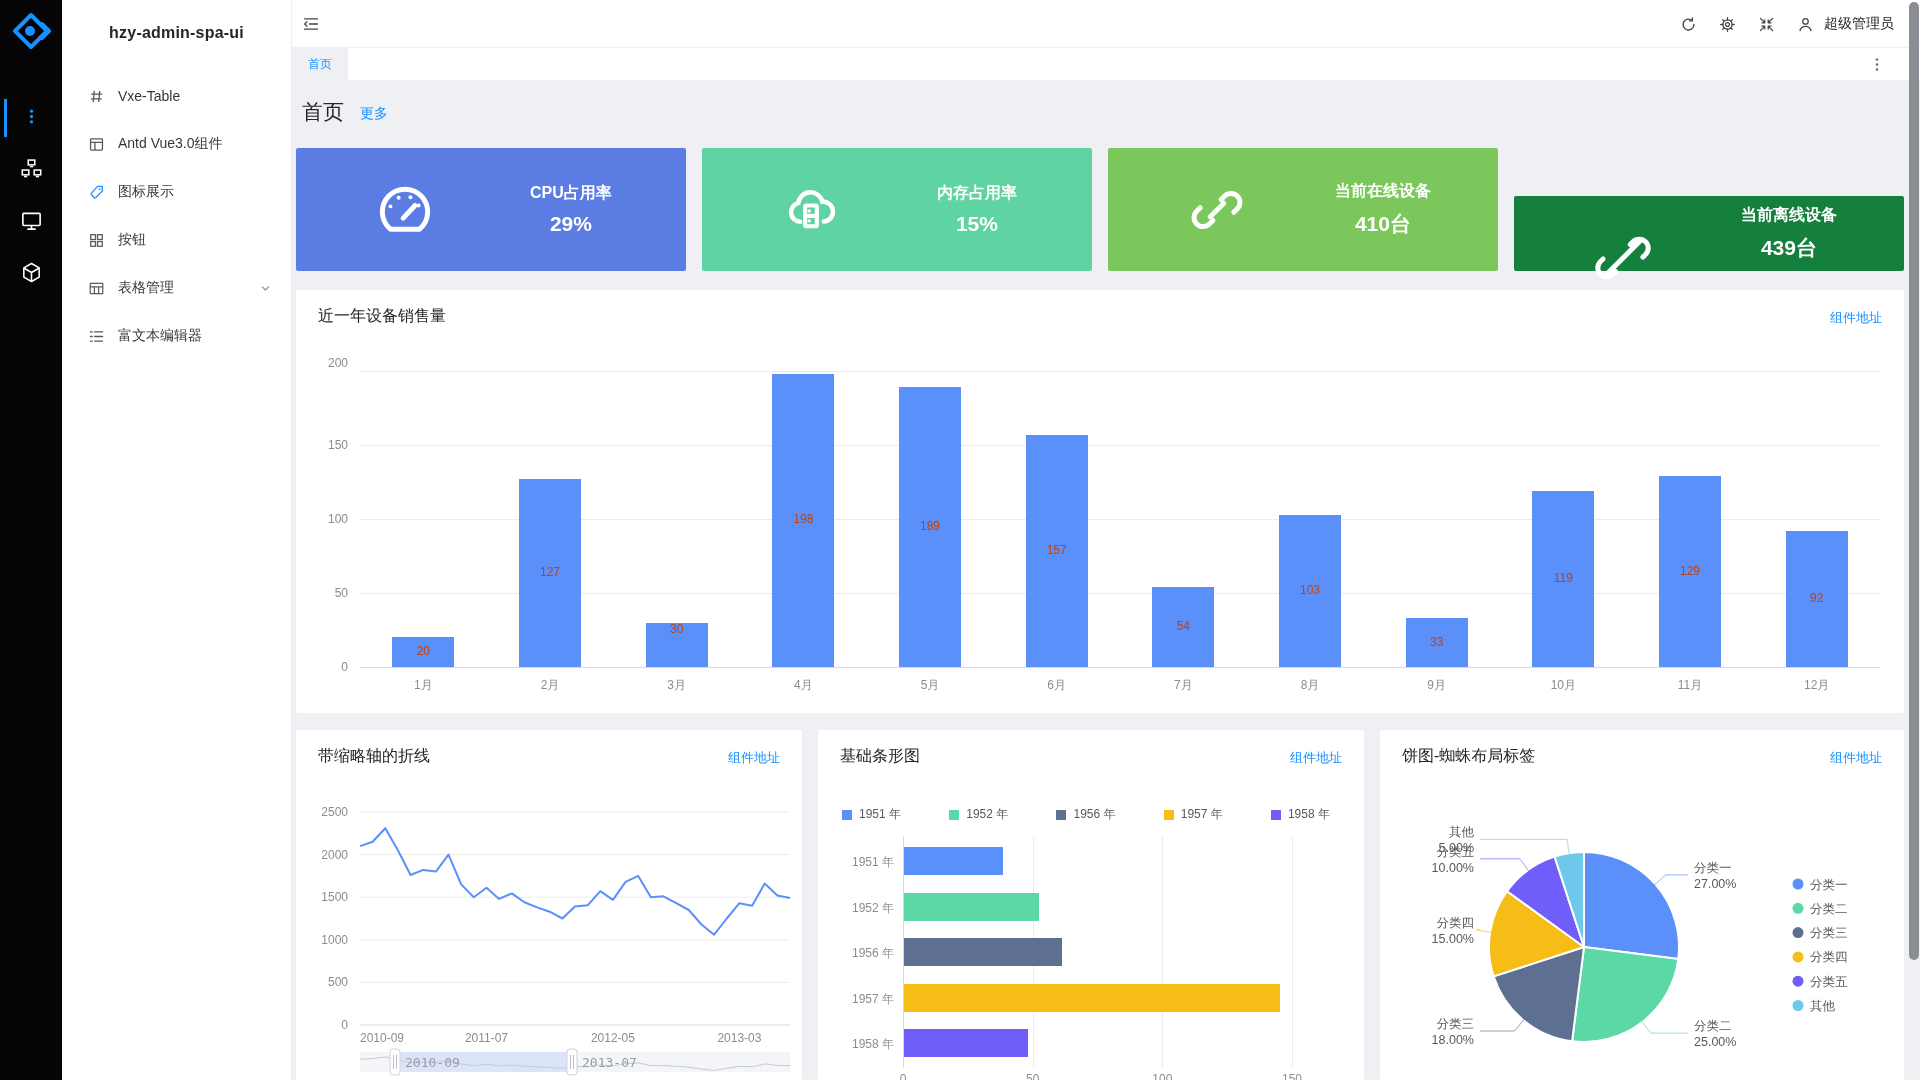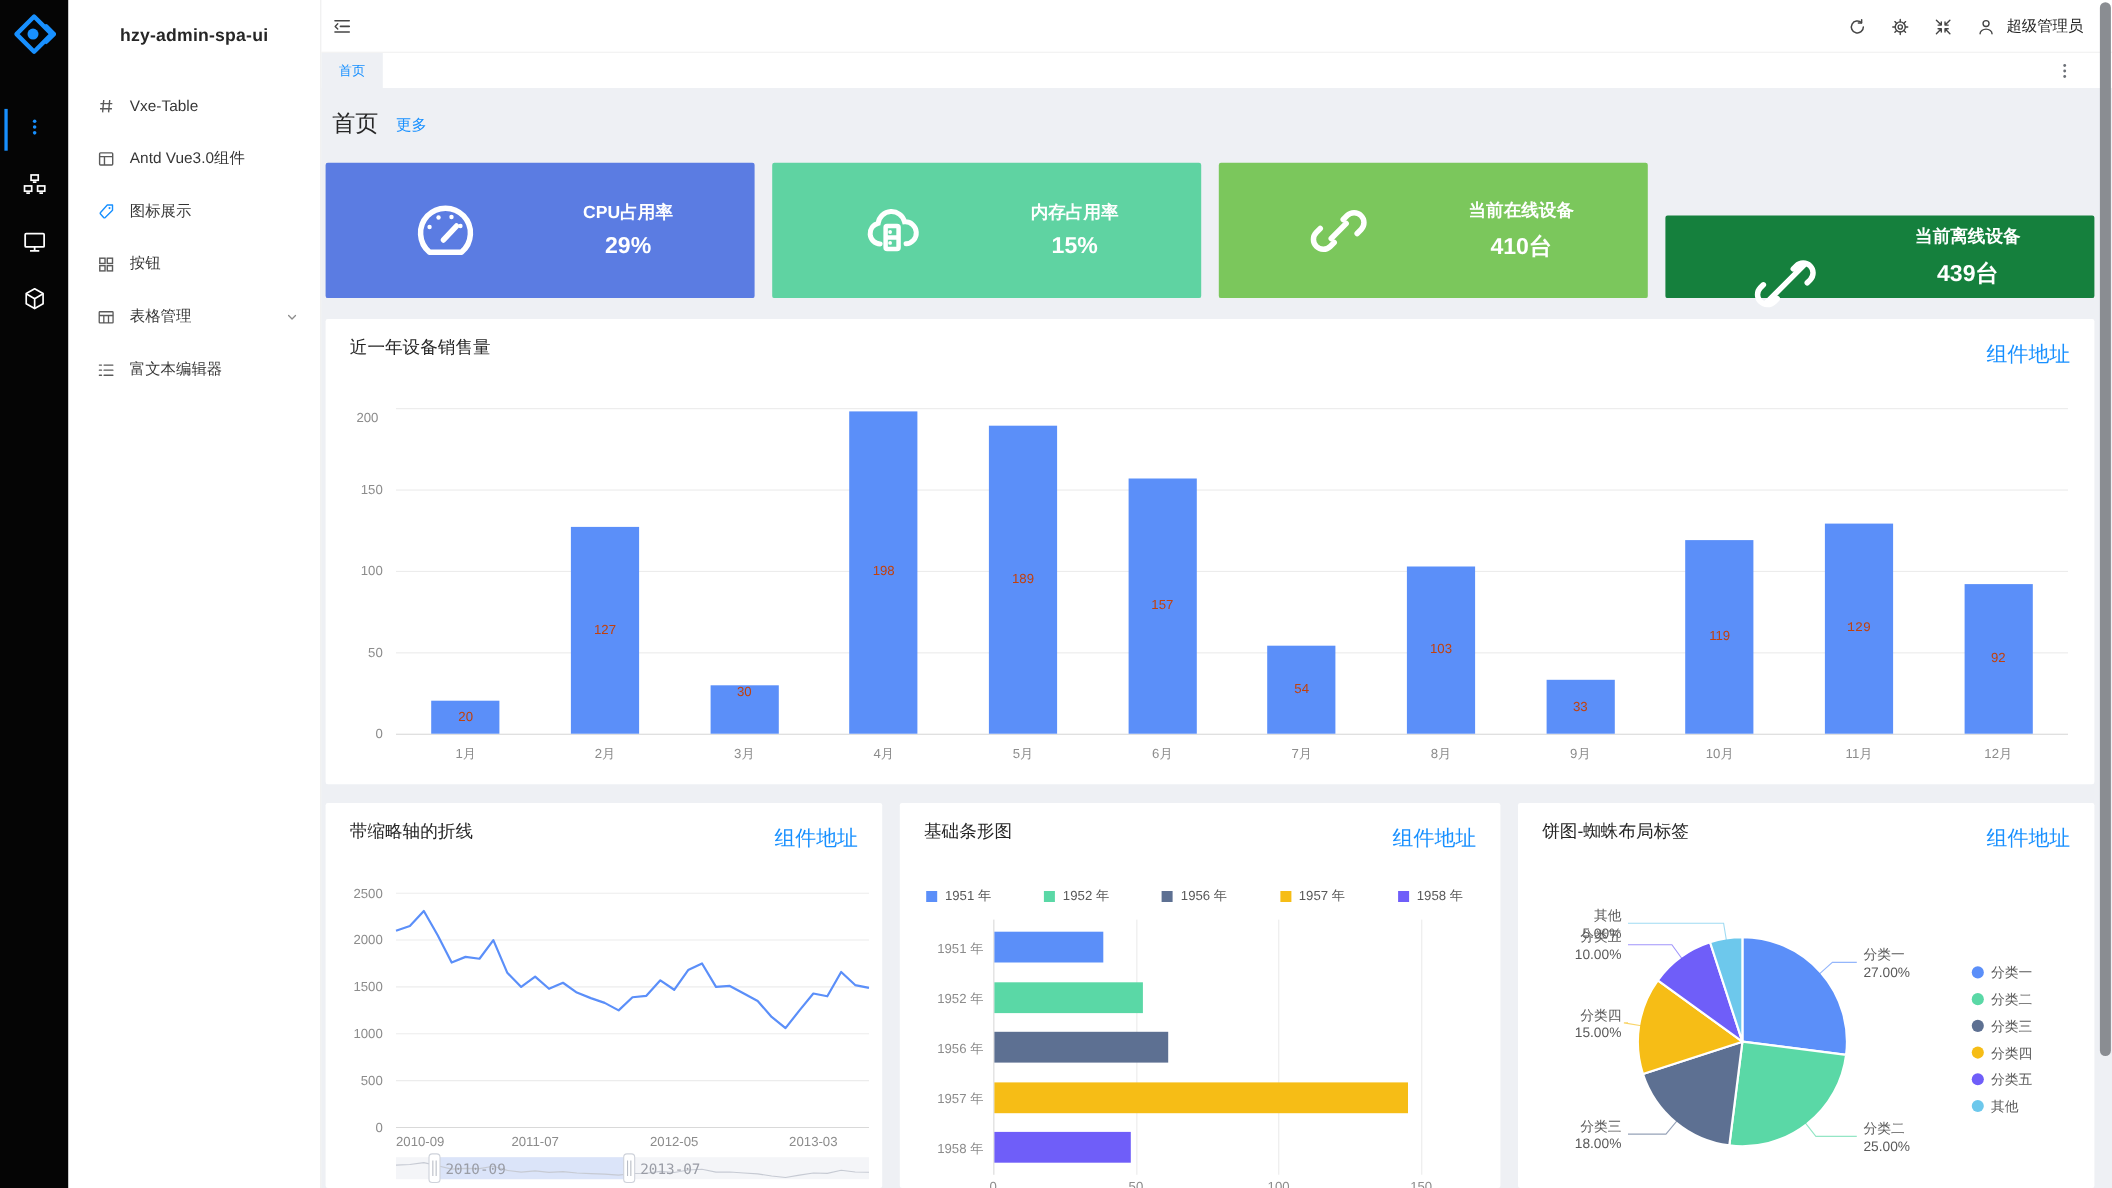--- a/index.html
+++ b/index.html
@@ -46,21 +46,21 @@
   .stat-card { flex:1; position:relative; border-radius:2px; cursor:pointer; }
   .stat-icon { position:absolute; left:80px; top:33px; width:58px; height:58px; }
   .stat-icon svg { width:58px; height:58px; }
   .stat-texts { position:absolute; left:45%; right:4%; top:0; bottom:0; display:flex; flex-direction:column; align-items:center; justify-content:center; color:#fff; }
   .stat-label { font-size:16px; font-weight:bold; }
   .stat-value { font-size:21px; font-weight:bold; margin-top:8px; }
 
   
   .card { position:absolute; background:#fff; border-radius:2px; overflow:hidden; }
   .card-title { position:absolute; left:22px; top:16px; font-size:16px; color:#262626; font-weight:500; z-index:2; }
-  .card-link { position:absolute; right:22px; top:19px; font-size:19px; color:#1890ff; cursor:pointer; z-index:2; }
+  .card-link { position:absolute; right:22px; top:19px; font-size:13px; color:#1890ff; cursor:pointer; z-index:2; }
   #sales-card { left:296px; top:290px; width:1608px; height:423px; }
   #line-card  { left:296px; top:730px; width:506px; height:350px; }
   #hbar-card  { left:818px; top:730px; width:546px; height:350px; }
   #pie-card   { left:1380px; top:730px; width:524px; height:350px; }
   .chart-abs { position:absolute; inset:0; }
   .gridline-h { position:absolute; height:1px; background:#ececec; }
   .gridline-v { position:absolute; width:1px; background:#ececec; }
   .axis-lab { position:absolute; font-size:12px; color:#8c8c8c; }
   .bar-v { position:absolute; background:#5B8FF9; }
   .bar-lab { position:absolute; font-size:12px; color:#c2410c; text-align:center; }
@@ -294,21 +294,21 @@
     <div class="chart-abs" id="sales-chart">
         <div class="gridline-h" style="left: 64px; width: 1520px; top: 377px; background: rgb(217, 217, 217);"></div>
         <div class="axis-lab" style="left: 0px; width: 52px; top: 370px; text-align: right;">0</div>
         <div class="gridline-h" style="left: 64px; width: 1520px; top: 303px; background: rgb(236, 236, 236);"></div>
         <div class="axis-lab" style="left: 0px; width: 52px; top: 296px; text-align: right;">50</div>
         <div class="gridline-h" style="left: 64px; width: 1520px; top: 229px; background: rgb(236, 236, 236);"></div>
         <div class="axis-lab" style="left: 0px; width: 52px; top: 222px; text-align: right;">100</div>
         <div class="gridline-h" style="left: 64px; width: 1520px; top: 155px; background: rgb(236, 236, 236);"></div>
         <div class="axis-lab" style="left: 0px; width: 52px; top: 148px; text-align: right;">150</div>
         <div class="gridline-h" style="left: 64px; width: 1520px; top: 81px; background: rgb(236, 236, 236);"></div>
-        <div class="axis-lab" style="left: 0px; width: 52px; top: 83px;  margin-left: 28px;">200</div>
+        <div class="axis-lab" style="left: 0px; width: 52px; top: 66px; text-align: right;">200</div>
         <div class="bar-v" style="left: 96.3333px; width: 62px; top: 347.4px; height: 29.6px; background: rgb(91, 143, 249);"></div>
         <div class="bar-lab" style="left: 96.3333px; width: 62px; top: 354.2px;">20</div>
         <div class="axis-lab" style="left: 64px; width: 126.667px; top: 387px; text-align: center;">1月</div>
         <div class="bar-v" style="left: 223px; width: 62px; top: 189.04px; height: 187.96px; background: rgb(91, 143, 249);"></div>
         <div class="bar-lab" style="left: 223px; width: 62px; top: 275.02px;">127</div>
         <div class="axis-lab" style="left: 190.667px; width: 126.667px; top: 387px; text-align: center;">2月</div>
         <div class="bar-v" style="left: 349.667px; width: 62px; top: 332.6px; height: 44.4px; background: rgb(91, 143, 249);"></div>
         <div class="bar-lab" style="left: 349.667px; width: 62px; top: 332px;">30</div>
         <div class="axis-lab" style="left: 317.333px; width: 126.667px; top: 387px; text-align: center;">3月</div>
         <div class="bar-v" style="left: 476.333px; width: 62px; top: 83.96px; height: 293.04px; background: rgb(91, 143, 249);"></div>
@@ -326,21 +326,21 @@
         <div class="bar-v" style="left: 983px; width: 62px; top: 224.56px; height: 152.44px; background: rgb(91, 143, 249);"></div>
         <div class="bar-lab" style="left: 983px; width: 62px; top: 292.78px;">103</div>
         <div class="axis-lab" style="left: 950.667px; width: 126.667px; top: 387px; text-align: center;">8月</div>
         <div class="bar-v" style="left: 1109.67px; width: 62px; top: 328.16px; height: 48.84px; background: rgb(91, 143, 249);"></div>
         <div class="bar-lab" style="left: 1109.67px; width: 62px; top: 344.58px;">33</div>
         <div class="axis-lab" style="left: 1077.33px; width: 126.667px; top: 387px; text-align: center;">9月</div>
         <div class="bar-v" style="left: 1236.33px; width: 62px; top: 200.88px; height: 176.12px; background: rgb(91, 143, 249);"></div>
         <div class="bar-lab" style="left: 1236.33px; width: 62px; top: 280.94px;">119</div>
         <div class="axis-lab" style="left: 1204px; width: 126.667px; top: 387px; text-align: center;">10月</div>
         <div class="bar-v" style="left: 1363px; width: 62px; top: 186.08px; height: 190.92px; background: rgb(91, 143, 249);"></div>
-        <div class="bar-lab" style="left: 1363px; width: 62px; top: 273.54px; font-family: Liberation Mono, monospace;">129</div>
+        <div class="bar-lab" style="left: 1363px; width: 62px; top: 273.54px;">129</div>
         <div class="axis-lab" style="left: 1330.67px; width: 126.667px; top: 387px; text-align: center;">11月</div>
         <div class="bar-v" style="left: 1489.67px; width: 62px; top: 240.84px; height: 136.16px; background: rgb(91, 143, 249);"></div>
         <div class="bar-lab" style="left: 1489.67px; width: 62px; top: 300.92px;">92</div>
         <div class="axis-lab" style="left: 1457.33px; width: 126.667px; top: 387px; text-align: center;">12月</div>
       </div>
   </section>
 
   <section class="card" id="line-card">
     <div class="card-title">带缩略轴的折线</div>
     <a class="card-link">组件地址</a>

